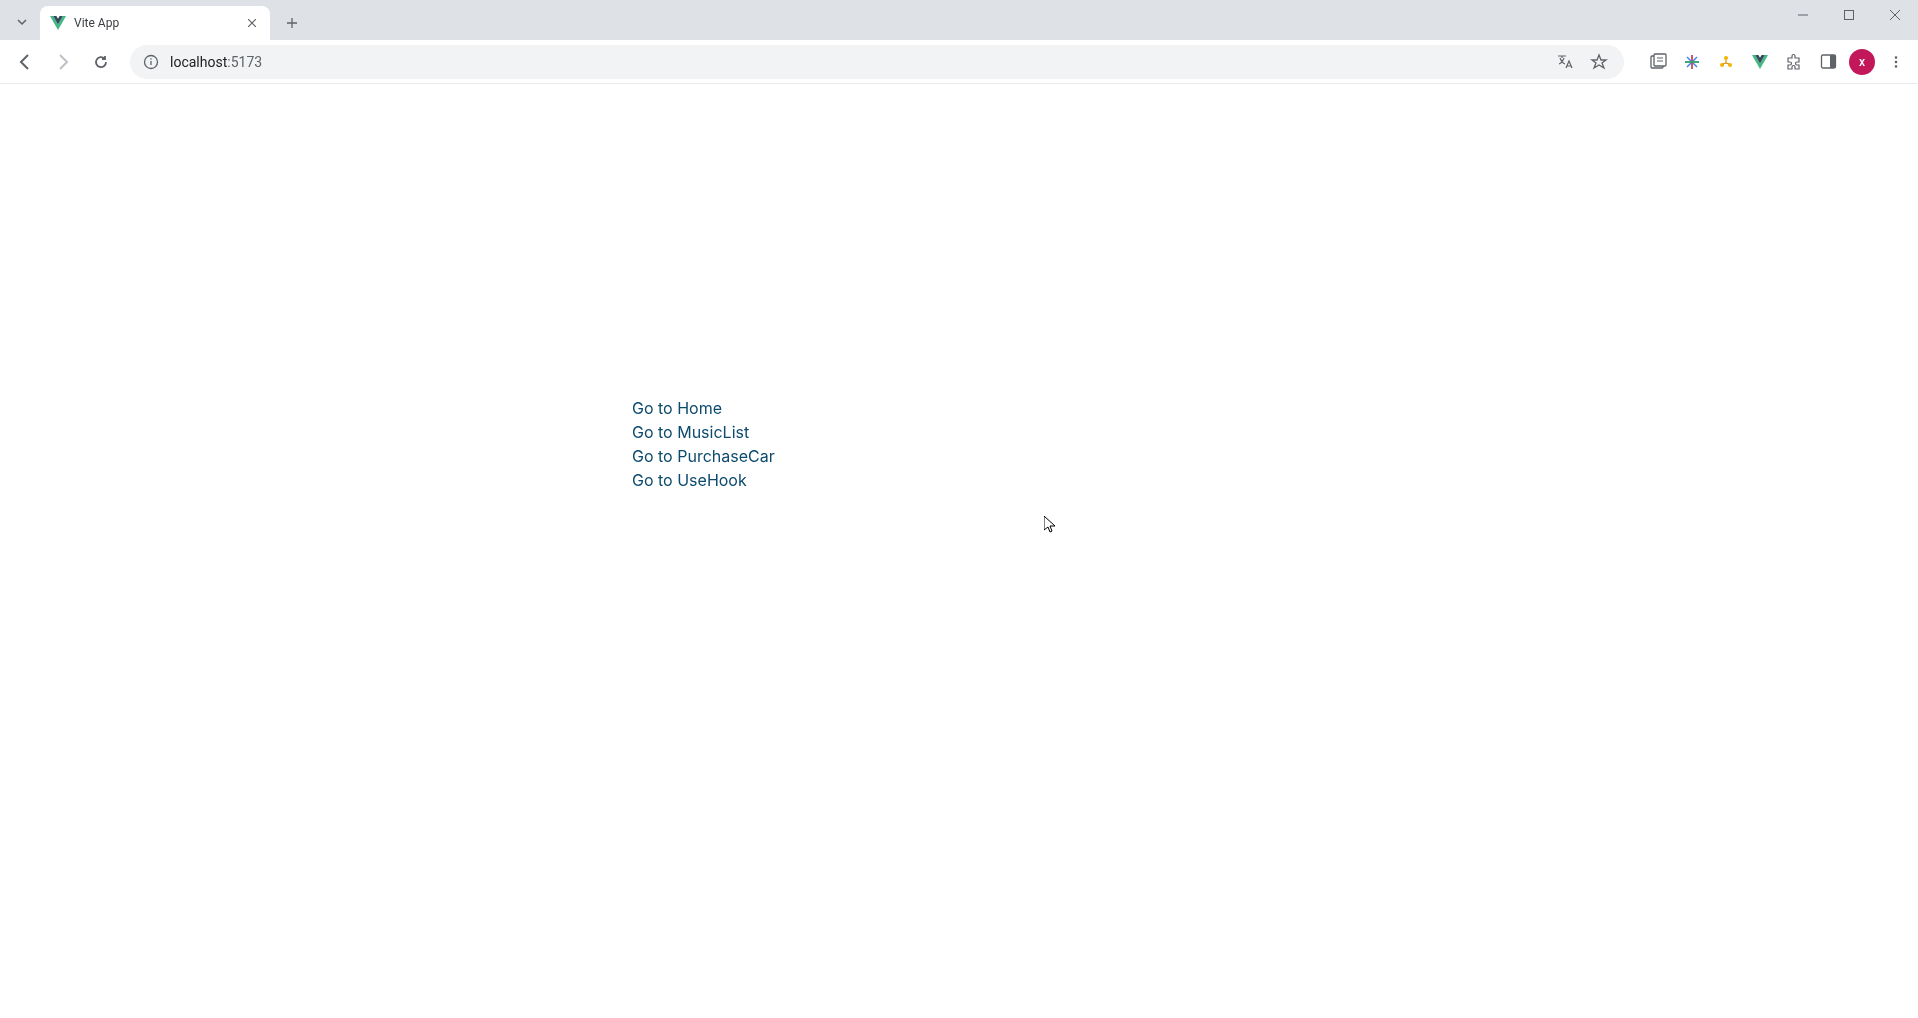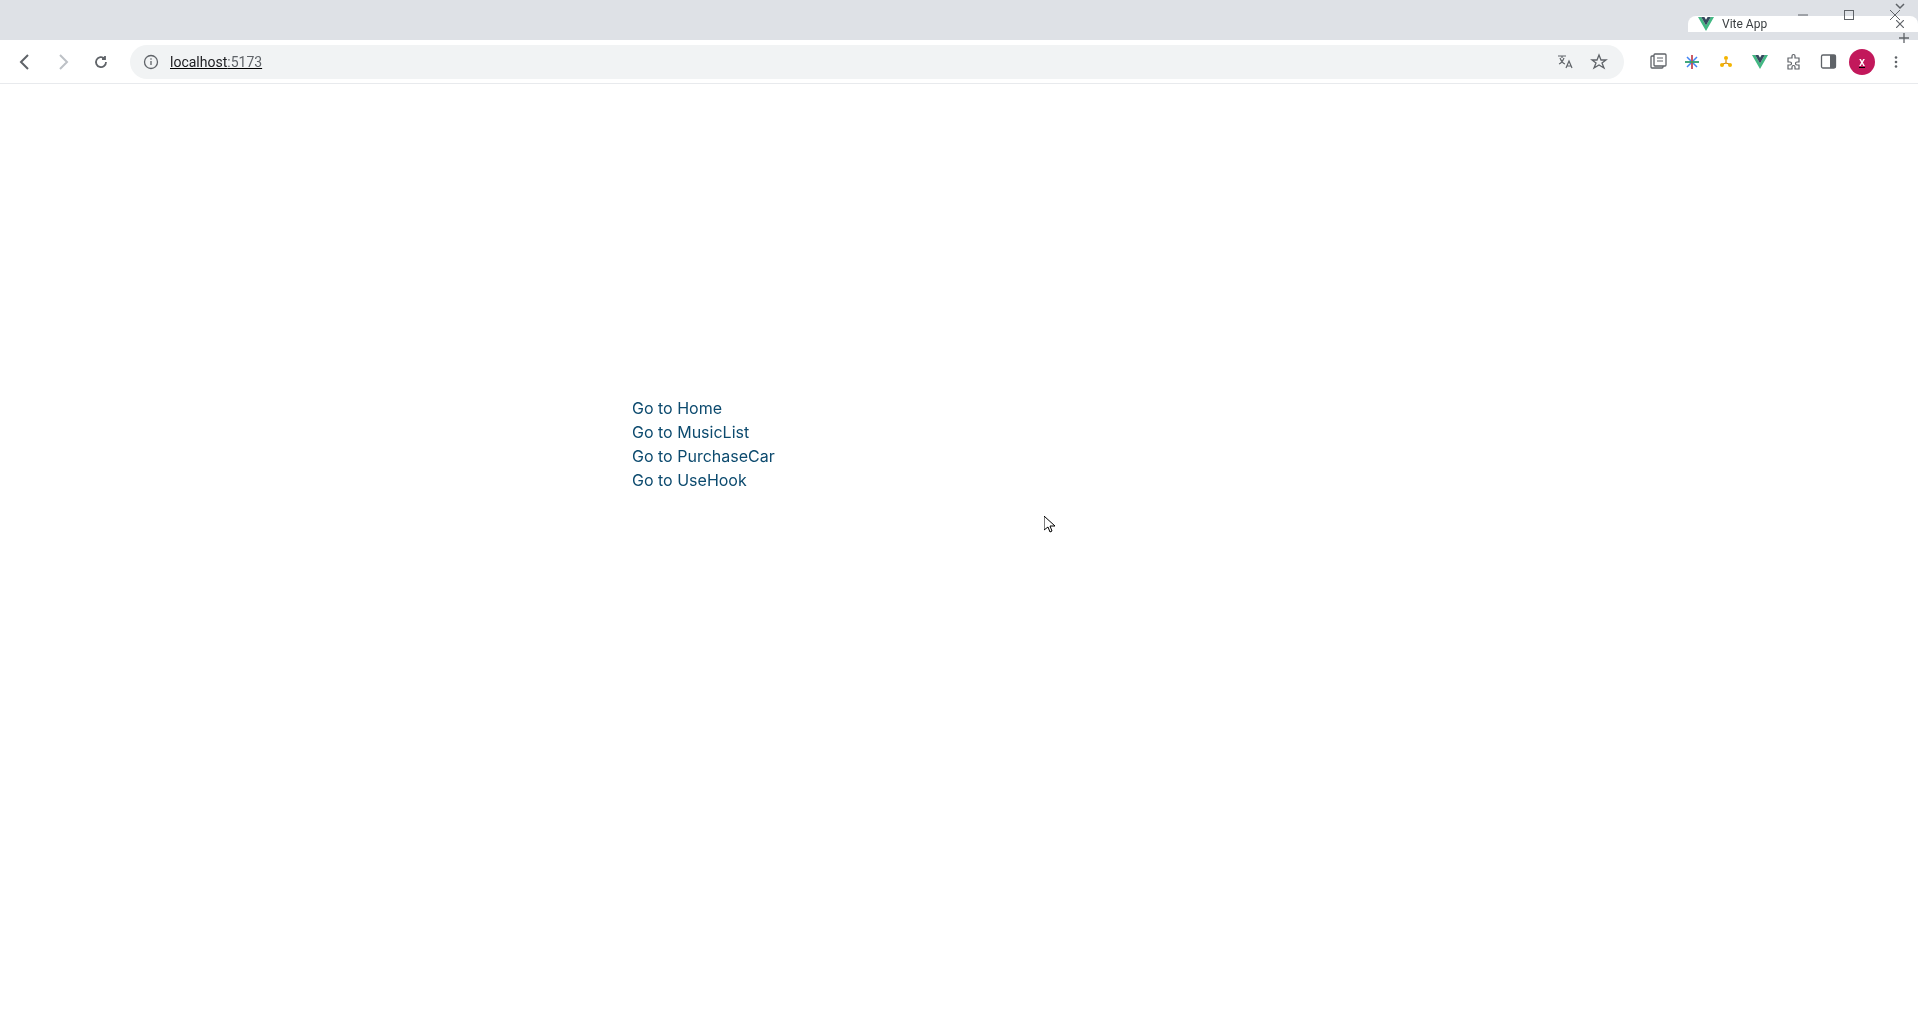--- a/index.html
+++ b/index.html
@@ -14,21 +14,20 @@
       height: 1018px;
       overflow: hidden;
     }
     .browser-chrome {
       background: #dee1e6;
       height: 40px;
       display: flex;
       align-items: flex-end;
       padding-left: 8px;
       position: relative;
-      flex-direction: column;
     }
     .tab-dropdown {
       width: 28px;
       height: 28px;
       display: flex;
       align-items: center;
       justify-content: center;
       margin-bottom: 4px;
       margin-right: 4px;
       cursor: pointer;
@@ -95,21 +94,20 @@
       color: #5f6368;
     }
     .toolbar {
       background: #fff;
       height: 44px;
       display: flex;
       align-items: center;
       padding: 0 8px;
       gap: 4px;
       border-bottom: 1px solid #e8eaed;
-      text-decoration: underline;
     }
     .nav-button {
       width: 34px;
       height: 34px;
       display: flex;
       align-items: center;
       justify-content: center;
       cursor: pointer;
       border-radius: 50%;
       color: #5f6368;

